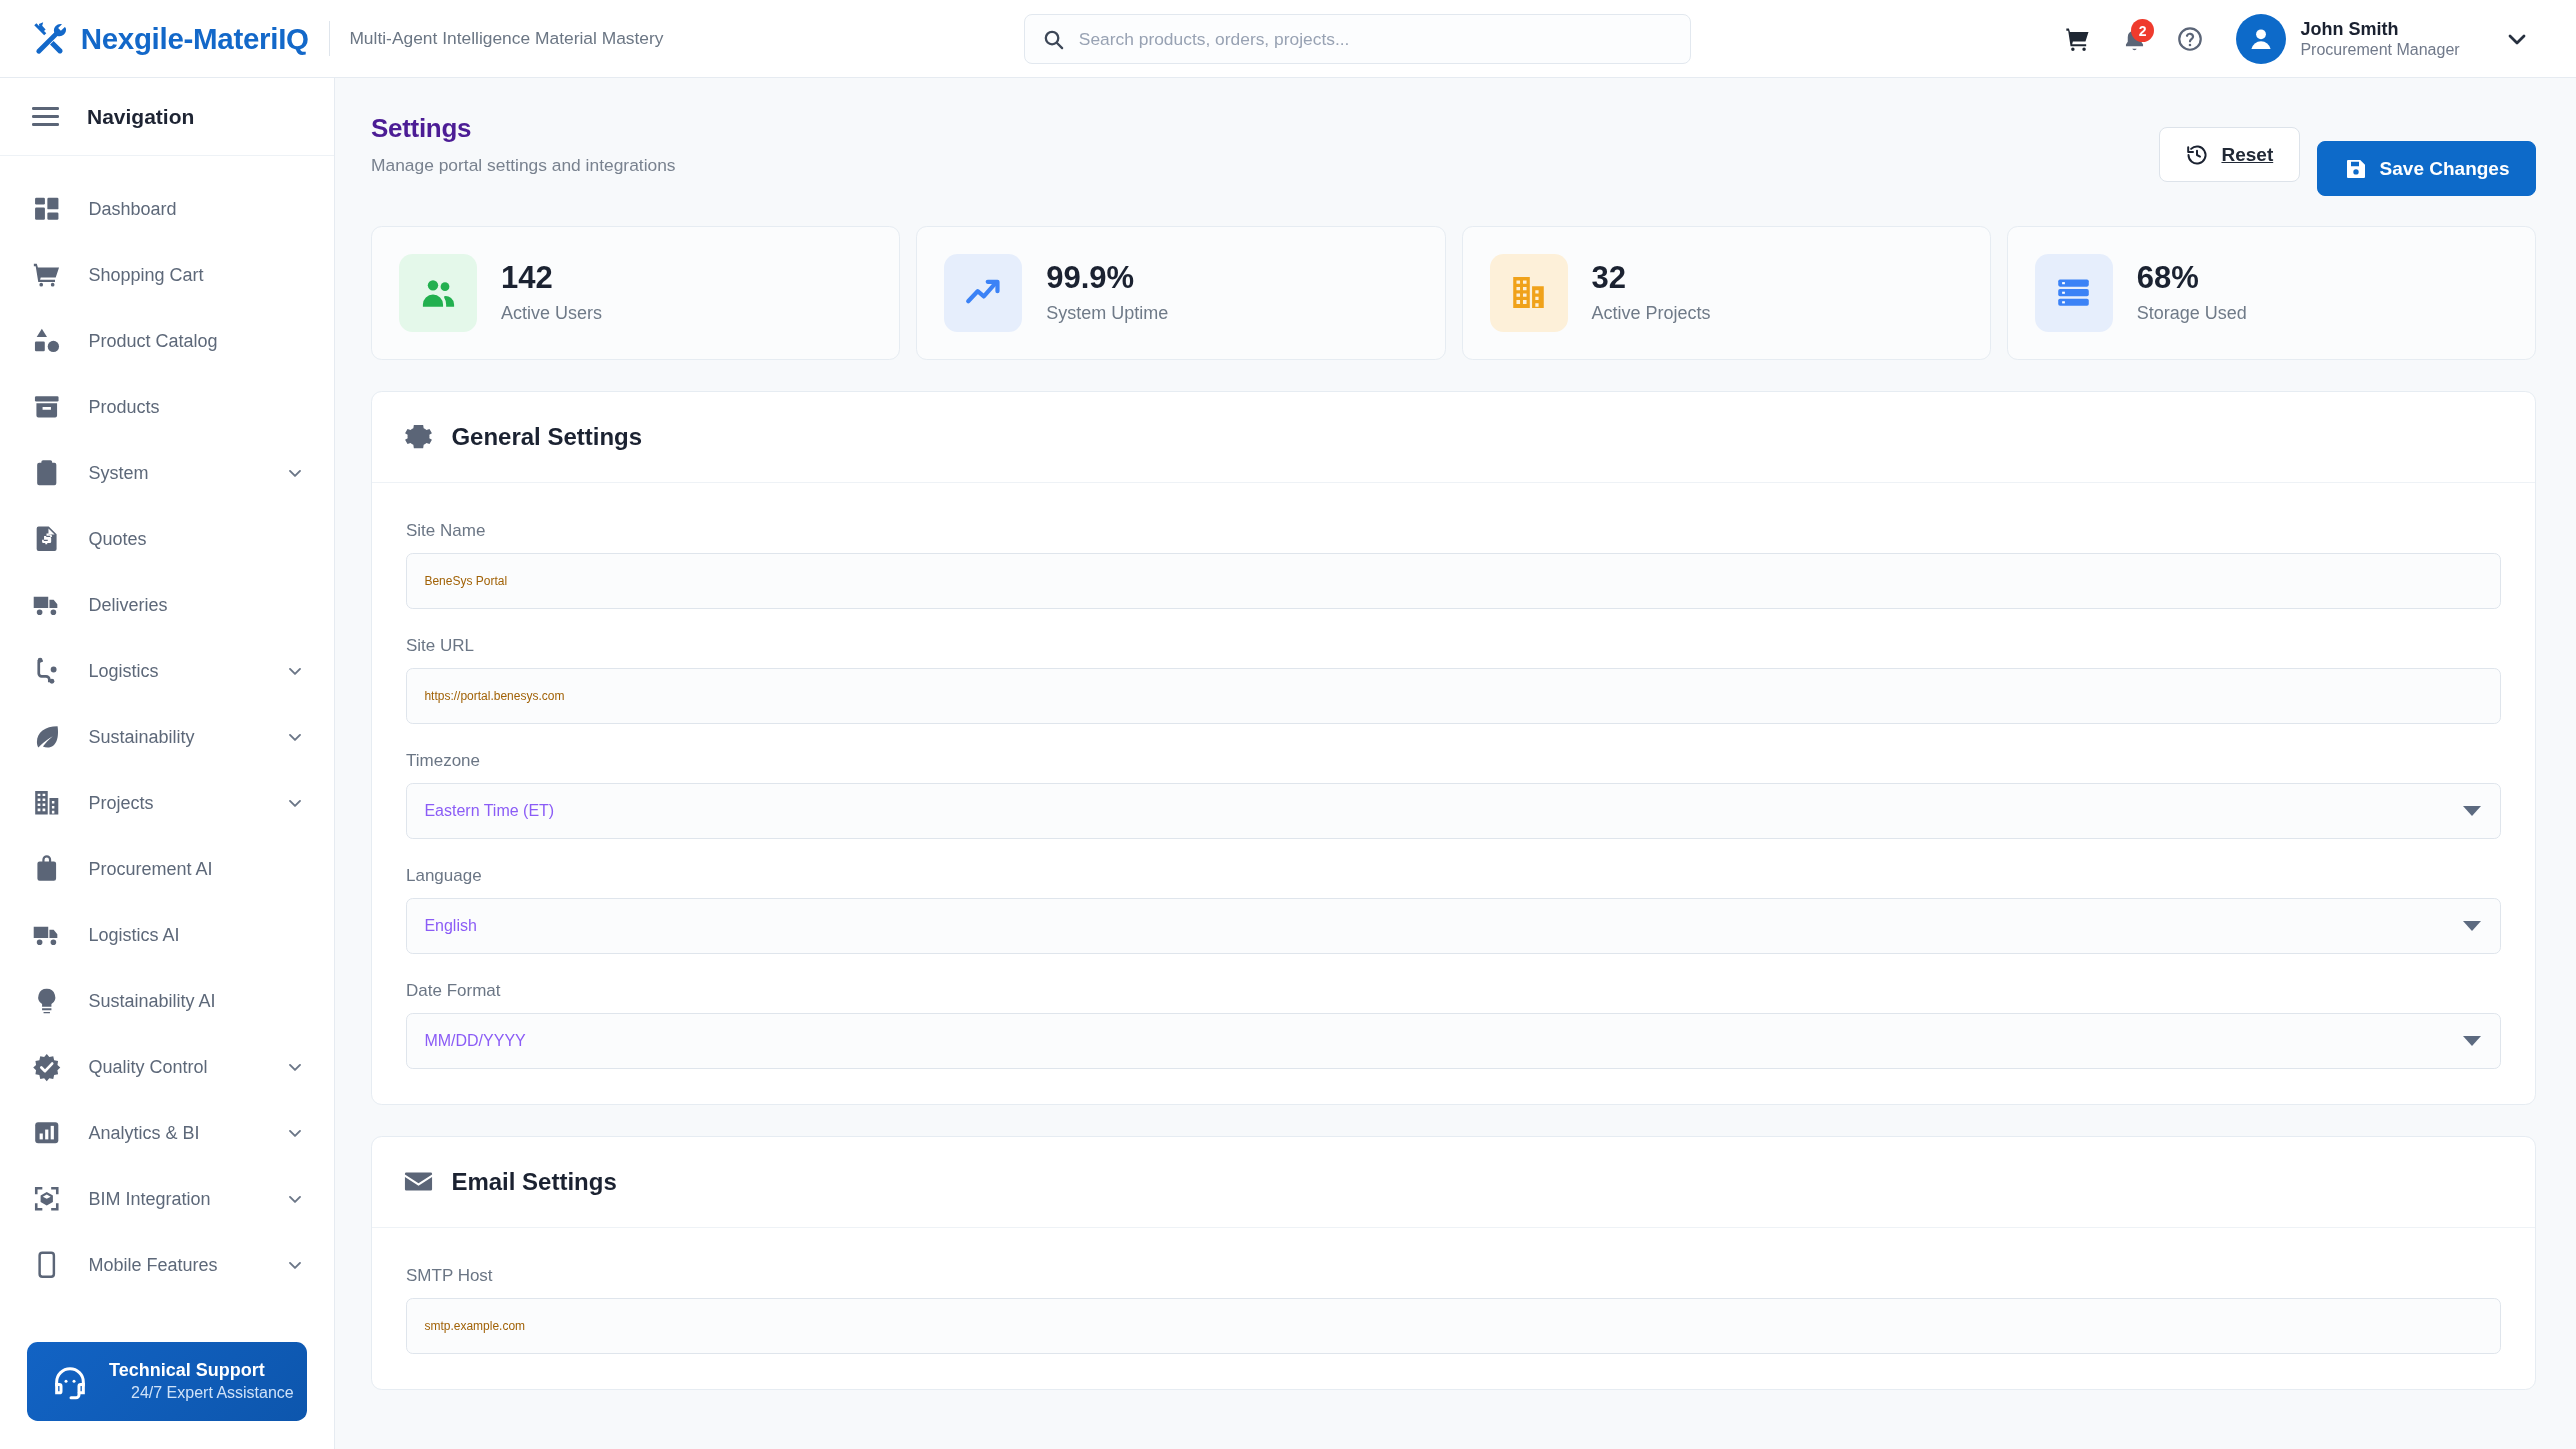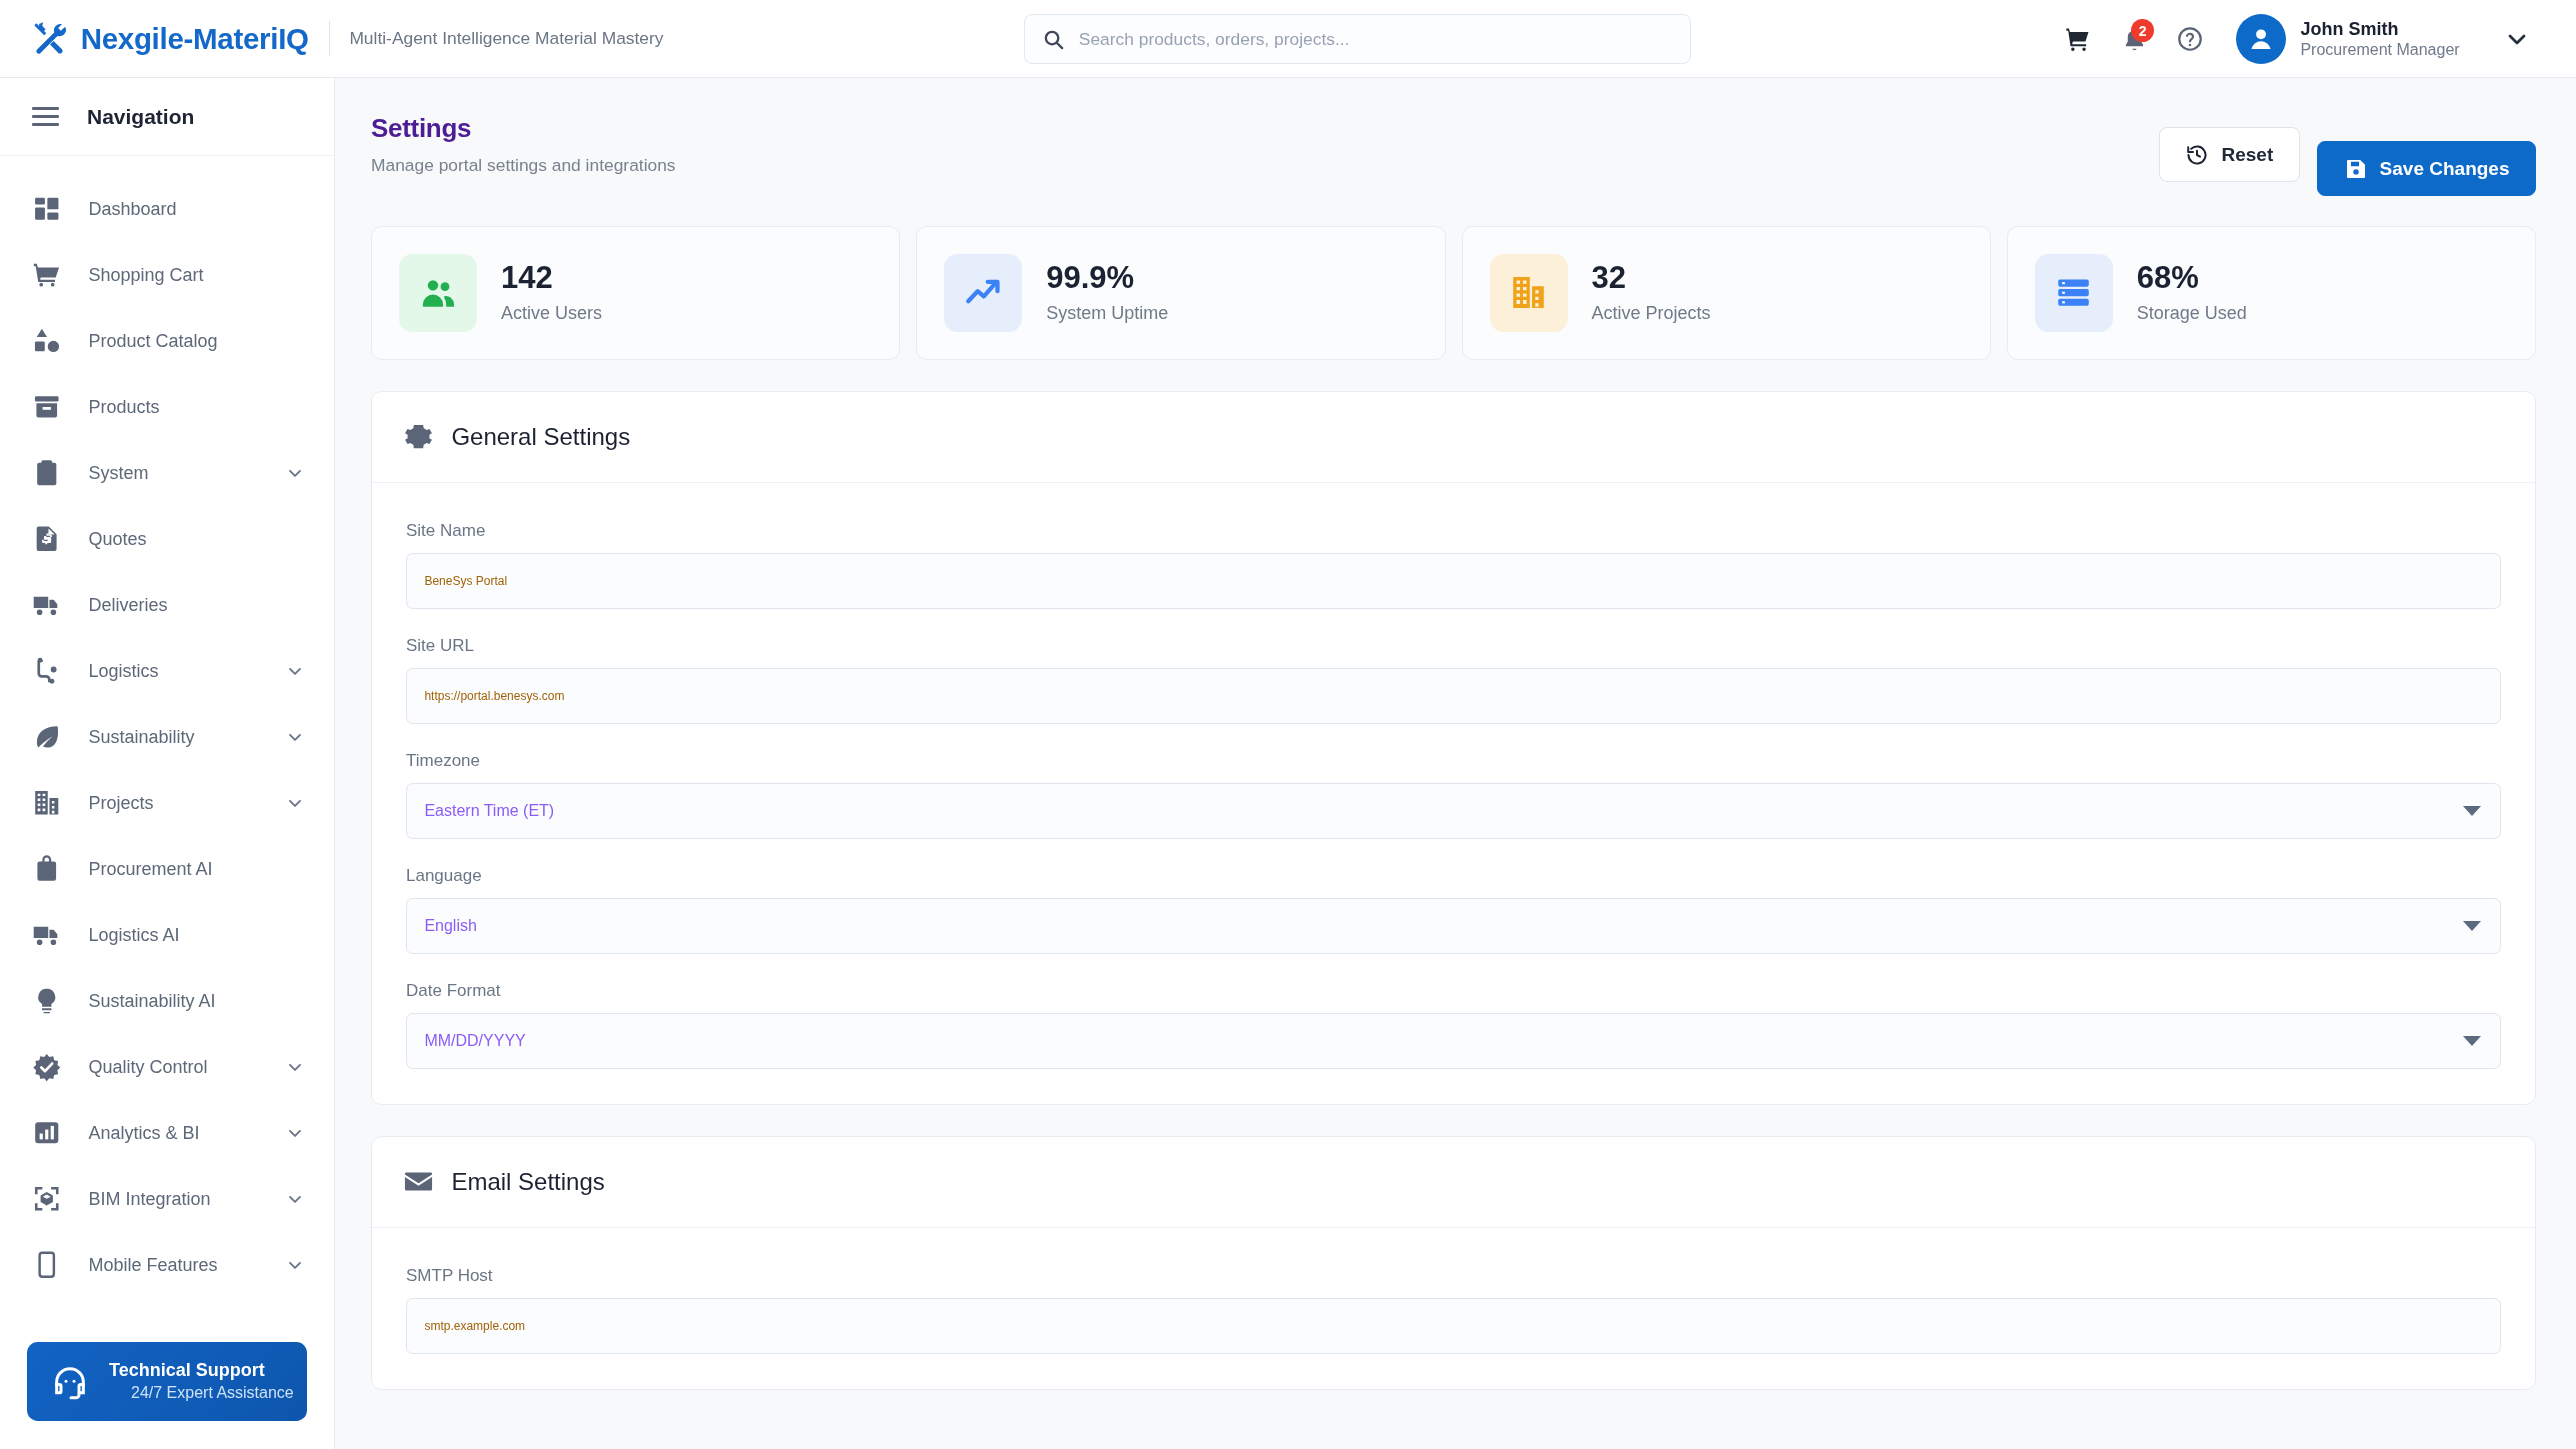--- a/index.html
+++ b/index.html
@@ -131,21 +131,21 @@
   .page-sub { font-size: 17.4px; color: #79828f; margin-top: 10.7px; }
   .head-actions { margin-left: auto; display: flex; gap: 17.4px; align-items: center; }
 
   .btn {
     height: 55px; border-radius: 8px;
     display: inline-flex; align-items: center; justify-content: center;
     font-size: 19px; font-weight: 700; cursor: pointer;
     padding: 0 25.5px; white-space: nowrap;
     font-family: "Liberation Sans", sans-serif;
   }
-  .btn-ghost { background: #fff; border: 0.7px solid #dde3ea; color: #212936; }
+  .btn-ghost { background: #fff; border: 0.7px solid #dde3ea; color: #212936; text-decoration: underline; }
   .btn-primary { background: #0d6ac9; border: 0.7px solid #0d6ac9; color: #ffffff; margin-top: 28px; }
   .btn .bi { width: 24px; height: 24px; margin-right: 12px; flex: none; }
 
   
   .stats {
     display: flex; gap: 16px;
     padding: 29.5px 40px 0 36px;
   }
   .stat {
     flex: 1; height: 134px;
@@ -164,21 +164,21 @@
   .panel {
     margin: 31px 40px 0 36px;
     background: #ffffff;
     border: 0.7px solid #e6ecf2; border-radius: 10.7px;
   }
   .panel-head {
     height: 91px; display: flex; align-items: center;
     padding-left: 31px; border-bottom: 0.7px solid #eef2f6;
   }
   .panel-ico { width: 31px; height: 31px; flex: none; }
-  .panel-title { font-size: 24px; font-weight: 400; color: #1b2231; margin-left: 17.4px; }
+  .panel-title { font-size: 24px; font-weight: 700; color: #1b2231; margin-left: 17.4px; }
   .panel-body { padding: 38px 34px 35px 34px; }
 
   .field { margin-bottom: 27px; }
   .field:last-child { margin-bottom: 0; }
   .field-label { font-size: 17px; color: #6b7685; margin-bottom: 12px; display: block; }
   .control {
     position: relative; width: 100%; height: 56px;
     background: #fbfcfd; border: 0.7px solid #dfe5ec; border-radius: 6.7px;
     display: flex; align-items: center; padding: 0 17.4px;
   }

